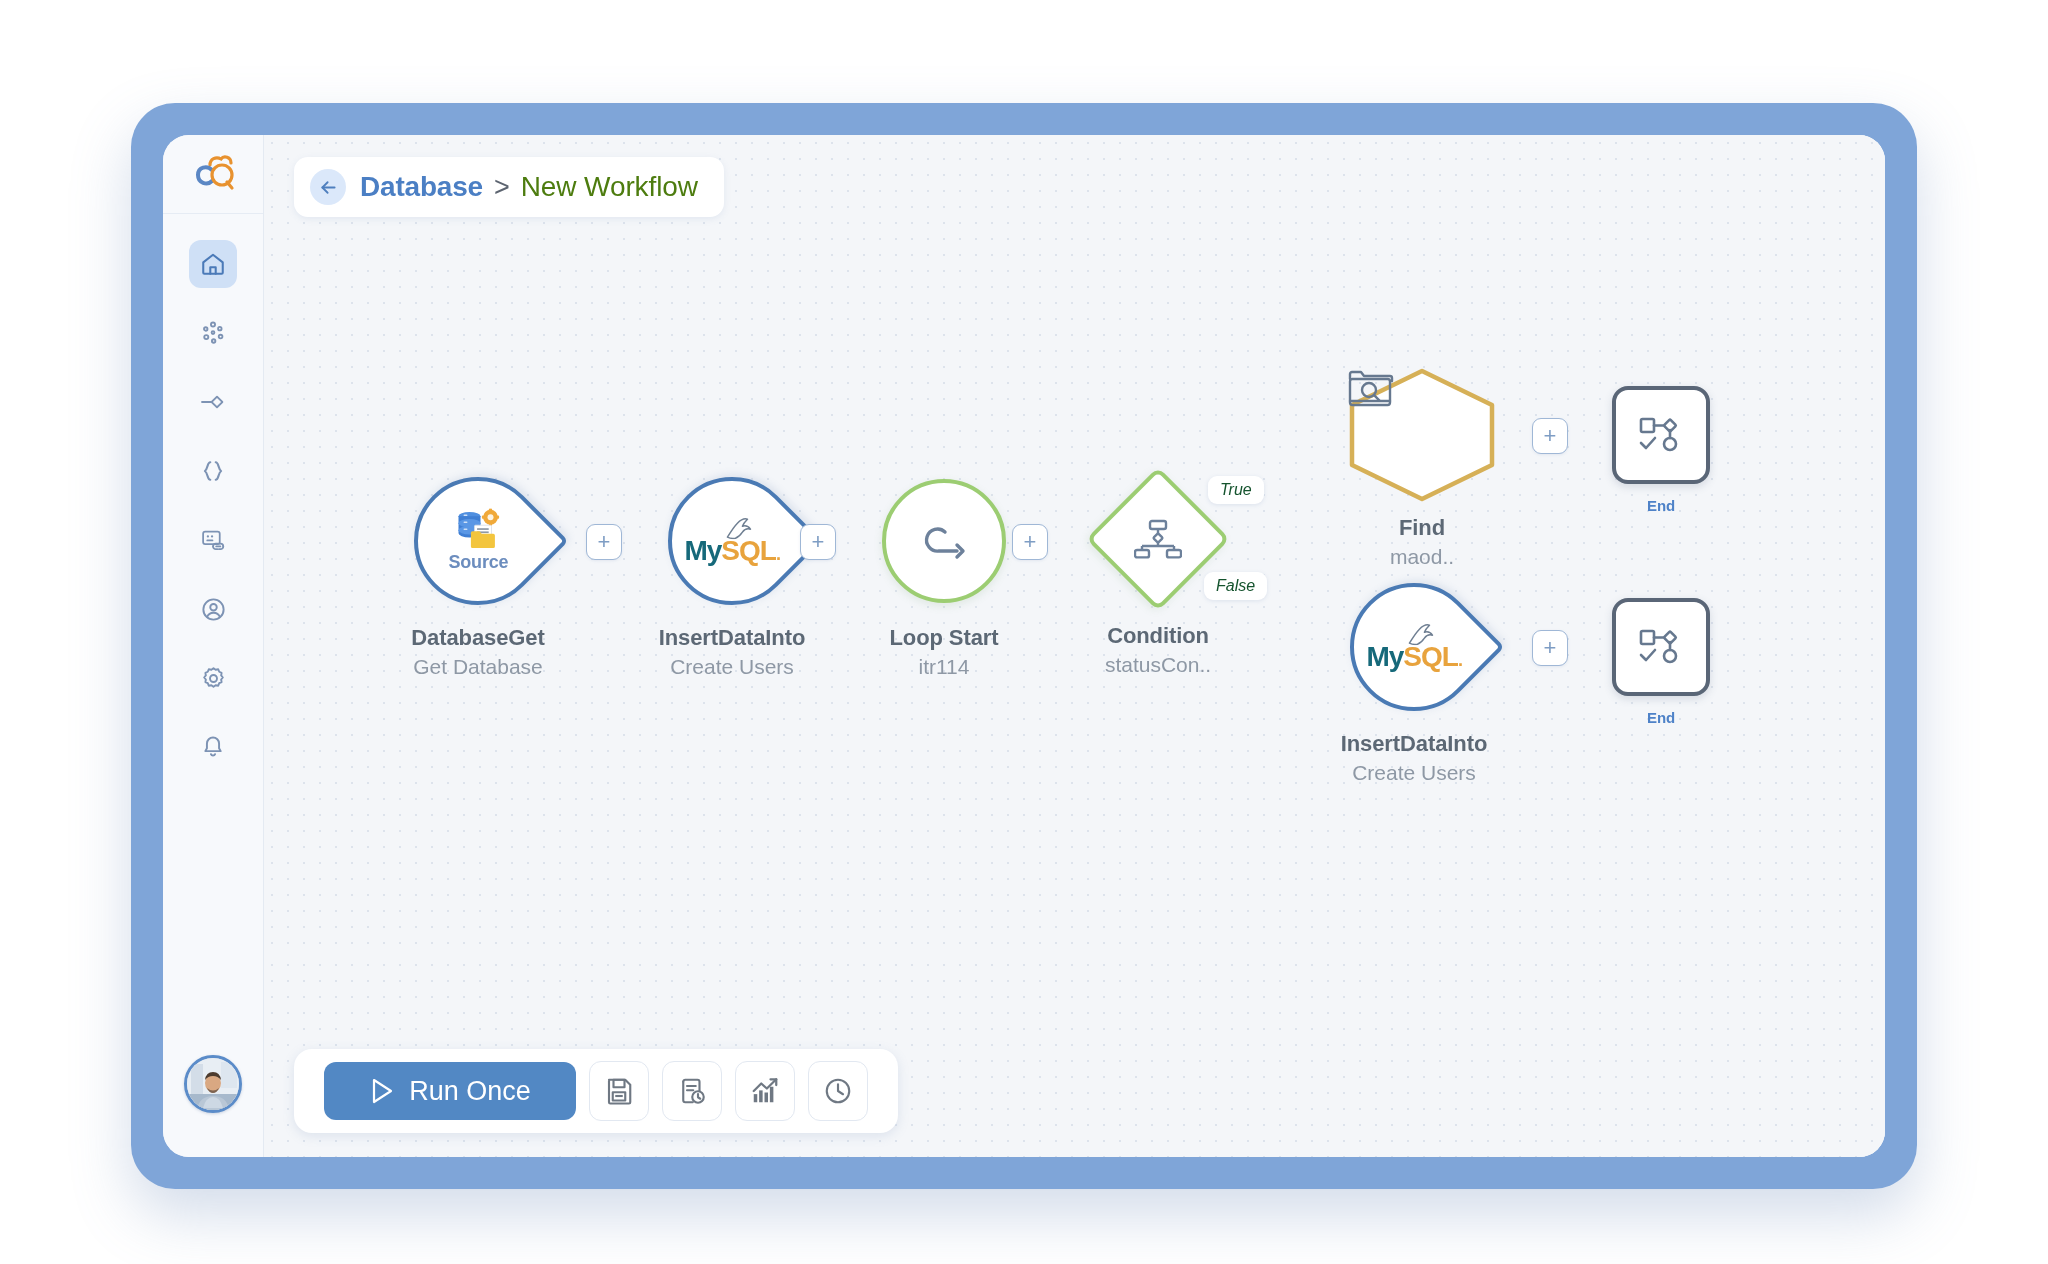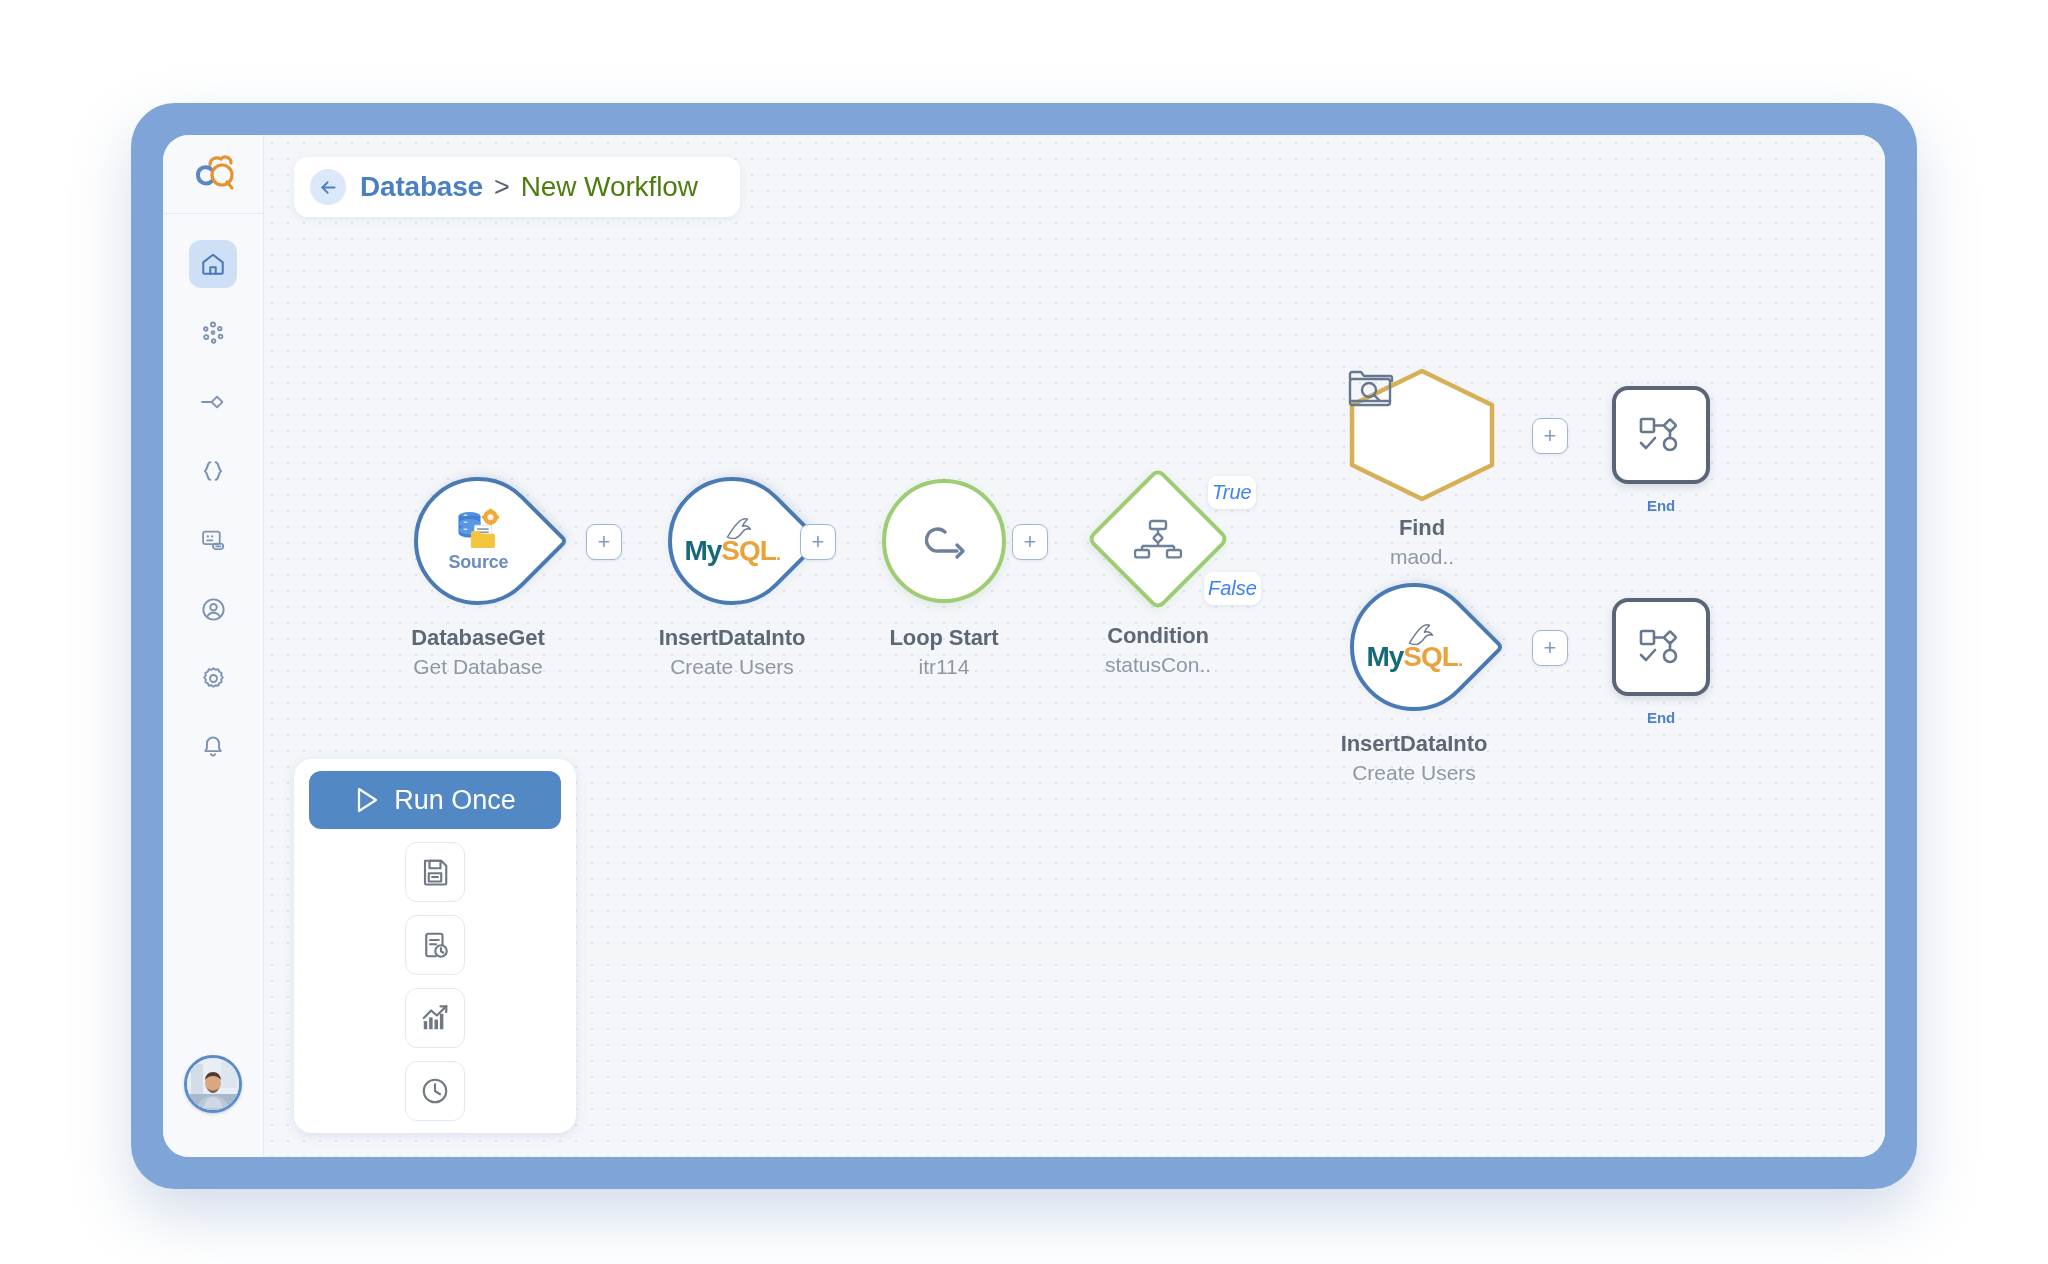--- a/index.html
+++ b/index.html
@@ -88,21 +88,21 @@
     background-size:16px 16px;
   }
 
   
   .breadcrumb{
     position:absolute;left:30px;top:22px;
     height:60px;
     background:#ffffff;
     border-radius:14px;
     display:flex;align-items:center;
-    padding:0 42px 0 16px;
+    padding:0 26px 0 16px;
     box-shadow:0 2px 7px rgba(110,140,185,.13);
     z-index:6;
     text-align:right;
   }
   .bc-back{
     width:36px;height:36px;border-radius:50%;
     background:#dbe8fa;
     display:flex;align-items:center;justify-content:center;
     margin-right:14px;cursor:pointer;flex:0 0 auto;
   }
@@ -192,42 +192,41 @@
     display:flex;align-items:center;justify-content:center;
     color:#7e9dc4;font-size:22px;line-height:1;
     cursor:pointer;
     box-shadow:0 1px 3px rgba(110,140,185,.14);
   }
 
   
   .branch-lbl{
     position:absolute;
     background:#ffffff;border-radius:9px;
-    padding:5px 4px;
-    font-size:20px;font-style:italic;color:#3b82f6;
+    padding:5px 12px;
+    font-size:16px;font-style:italic;color:#14532d;
     box-shadow:0 1px 4px rgba(110,140,185,.18);
     white-space:nowrap;
   }
 
   
   .mysql{display:flex;flex-direction:column;align-items:center;line-height:1;}
   .mysql-word{font-size:28px;font-weight:bold;letter-spacing:-1px;}
   .mysql-my{color:#16697a;}
   .mysql-sq{color:#e8a33d;}
   .mysql-dot{color:#e8a33d;font-size:18px;}
 
   
   .toolbar{
     position:absolute;left:30px;bottom:24px;
     background:#ffffff;border-radius:18px;
-    padding:12px 15px;
+    padding:12px 30px;
     display:flex;align-items:center;gap:13px;
     box-shadow:0 3px 12px rgba(110,140,185,.18);
     z-index:7;
-    flex-direction:column;
   }
   .run-btn{
     height:58px;min-width:200px;
     background:#5288c4;border-radius:12px;
     display:flex;align-items:center;justify-content:center;gap:14px;
     color:#ffffff;font-size:27px;font-weight:400;
     padding:0 26px;cursor:pointer;border:none;
     font-family:"Liberation Sans",sans-serif;
   }
   .tb-btn{

